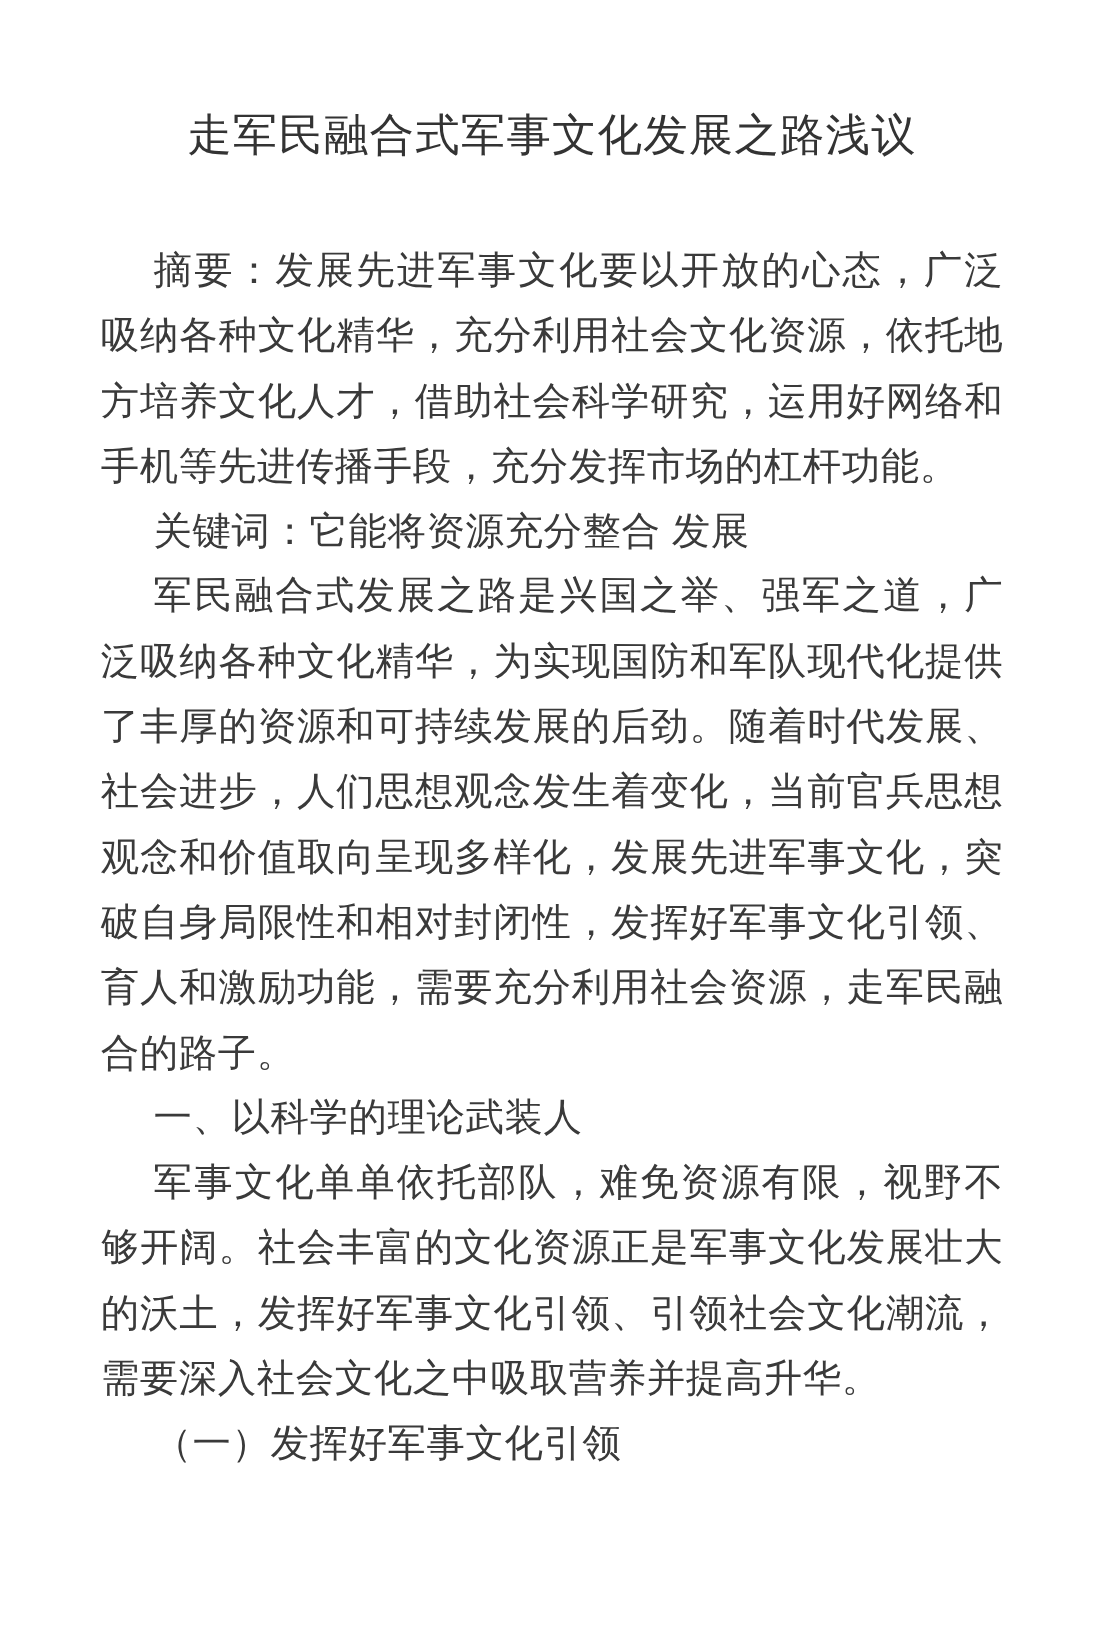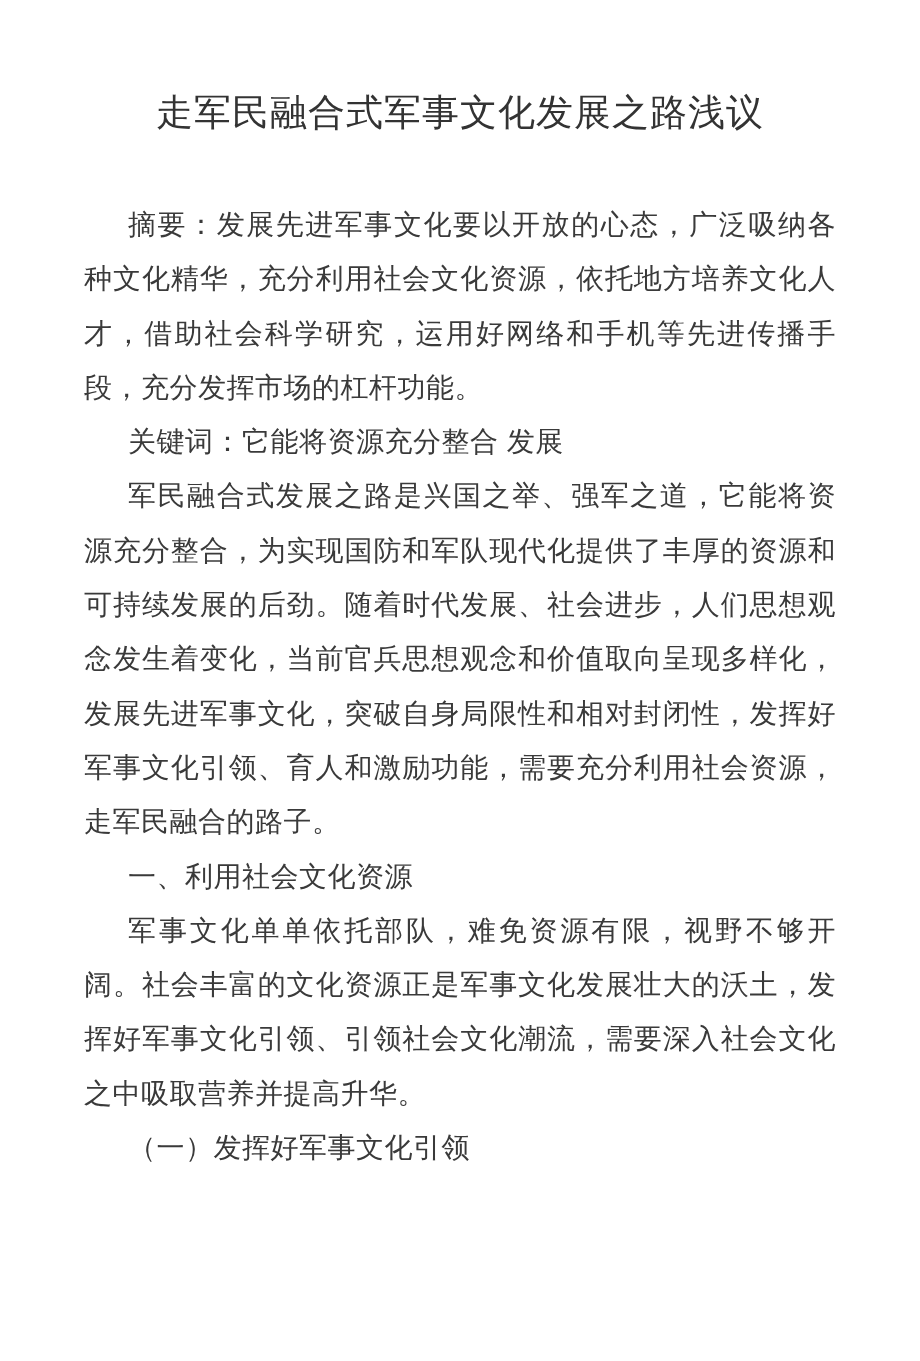--- a/index.html
+++ b/index.html
@@ -23,39 +23,39 @@
     text-align: center;
     font-size: 37px;
     font-weight: 400;
     line-height: 58px;
     letter-spacing: 1px;
     color: #333333;
   }
   .doc-body {
     margin-top: 56px;
     padding: 0 84px;
-    font-size: 28px;
+    font-size: 32px;
     line-height: 54.3px;
     text-align: justify;
     letter-spacing: 0.5px;
   }
   .para {
     margin: 0;
     padding: 0;
     text-indent: 44px;
     word-break: break-all;
   }
 </style>
 </head>
 <body>
 
 <div class="page">
   <h1 class="doc-title">走军民融合式军事文化发展之路浅议</h1>
 
   <div class="doc-body">
     <p class="para">摘要：发展先进军事文化要以开放的心态，广泛吸纳各种文化精华，充分利用社会文化资源，依托地方培养文化人才，借助社会科学研究，运用好网络和手机等先进传播手段，充分发挥市场的杠杆功能。</p>
     <p class="para">关键词：它能将资源充分整合 发展</p>
-    <p class="para">军民融合式发展之路是兴国之举、强军之道，它能将资源充分整合，为实现国防和军队现代化提供了丰厚的资源和可持续发展的后劲。随着时代发展、社会进步，人们思想观念发生着变化，当前官兵思想观念和价值取向呈现多样化，发展先进军事文化，突破自身局限性和相对封闭性，发挥好军事文化引领、育人和激励功能，需要充分利用社会资源，走军民融合的路子。</p>
-    <p class="para">一、利用社会文化资源</p>
+    <p class="para">军民融合式发展之路是兴国之举、强军之道，广泛吸纳各种文化精华，为实现国防和军队现代化提供了丰厚的资源和可持续发展的后劲。随着时代发展、社会进步，人们思想观念发生着变化，当前官兵思想观念和价值取向呈现多样化，发展先进军事文化，突破自身局限性和相对封闭性，发挥好军事文化引领、育人和激励功能，需要充分利用社会资源，走军民融合的路子。</p>
+    <p class="para">一、以科学的理论武装人</p>
     <p class="para">军事文化单单依托部队，难免资源有限，视野不够开阔。社会丰富的文化资源正是军事文化发展壮大的沃土，发挥好军事文化引领、引领社会文化潮流，需要深入社会文化之中吸取营养并提高升华。</p>
     <p class="para">（一）发挥好军事文化引领</p>
   </div>
 </div>
 
 </body></html>

